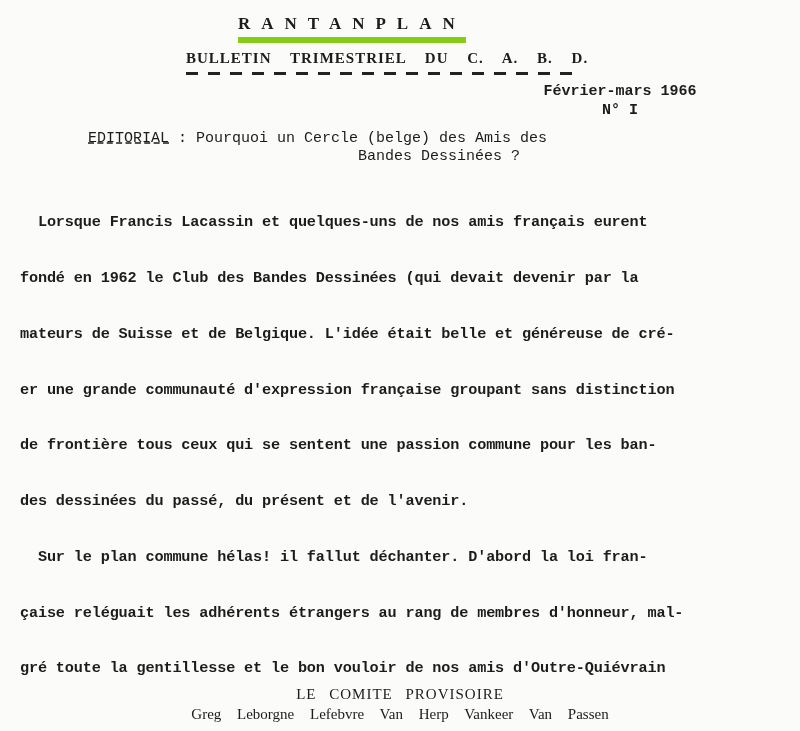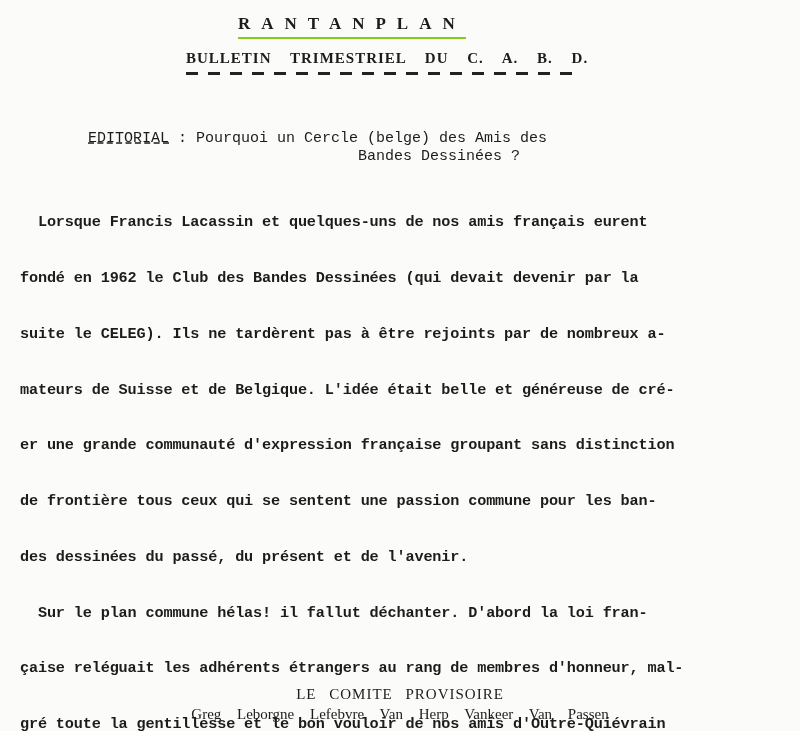--- a/index.html
+++ b/index.html
@@ -8,21 +8,21 @@
     background: #fbfbf9;
     color: #1c1c1c;
     font-family: "Liberation Mono", "DejaVu Sans Mono", monospace;
     position: relative;
   }
   .page { position: absolute; inset: 0; }
   .title {
     position: absolute; left: 238px; top: 14px;
     font-family: "Liberation Serif", serif;
     font-size: 17px; letter-spacing: 11px; font-weight: bold;
-    border-bottom: 2px solid #84cc16;
+    border-bottom: 6px solid #84cc16;
     padding-bottom: 3px;
   }
   .subtitle {
     position: absolute; left: 186px; top: 50px;
     font-family: "Liberation Serif", serif;
     font-size: 15px; font-weight: bold; letter-spacing: 1px;
     word-spacing: 14px;
   }
   .dashes {
     position: absolute; left: 186px; top: 72px; width: 390px; height: 3px;
@@ -52,28 +52,31 @@
   .sign .committee { display: block; padding-left: 40px; letter-spacing: 1px; word-spacing: 8px; }
   .sign .names { display: block; word-spacing: 12px; padding-left: 40px; }
 </style>
 </head>
 <body>
 
 <div class="page">
   <div class="title">RANTANPLAN</div>
   <div class="subtitle">BULLETIN TRIMESTRIEL DU C. A. B. D.</div>
   <div class="dashes"></div>
+  <div class="date">
+    <div>Février-mars 1966</div>
+    <div>N° I</div>
+  </div>
 
   <div class="editorial"><span class="label">EDITORIAL</span><span> : Pourquoi un Cercle (belge) des Amis des</span>
 <span>                              Bandes Dessinées ?</span></div>
 
   <div class="body">
     <span class="line">  Lorsque Francis Lacassin et quelques-uns de nos amis français eurent</span>
     <span class="line">fondé en 1962 le Club des Bandes Dessinées (qui devait devenir par la</span>
-    <span class="line">suite le CELEG). Ils ne tardèrent pas à être rejoints par de nombreux a-</span>
     <span class="line">mateurs de Suisse et de Belgique. L'idée était belle et généreuse de cré-</span>
     <span class="line">er une grande communauté d'expression française groupant sans distinction</span>
     <span class="line">de frontière tous ceux qui se sentent une passion commune pour les ban-</span>
     <span class="line">des dessinées du passé, du présent et de l'avenir.</span>
     <span class="line">  Sur le plan commune hélas! il fallut déchanter. D'abord la loi fran-</span>
     <span class="line">çaise reléguait les adhérents étrangers au rang de membres d'honneur, mal-</span>
     <span class="line">gré toute la gentillesse et le bon vouloir de nos amis d'Outre-Quiévrain</span>
     
     
     

